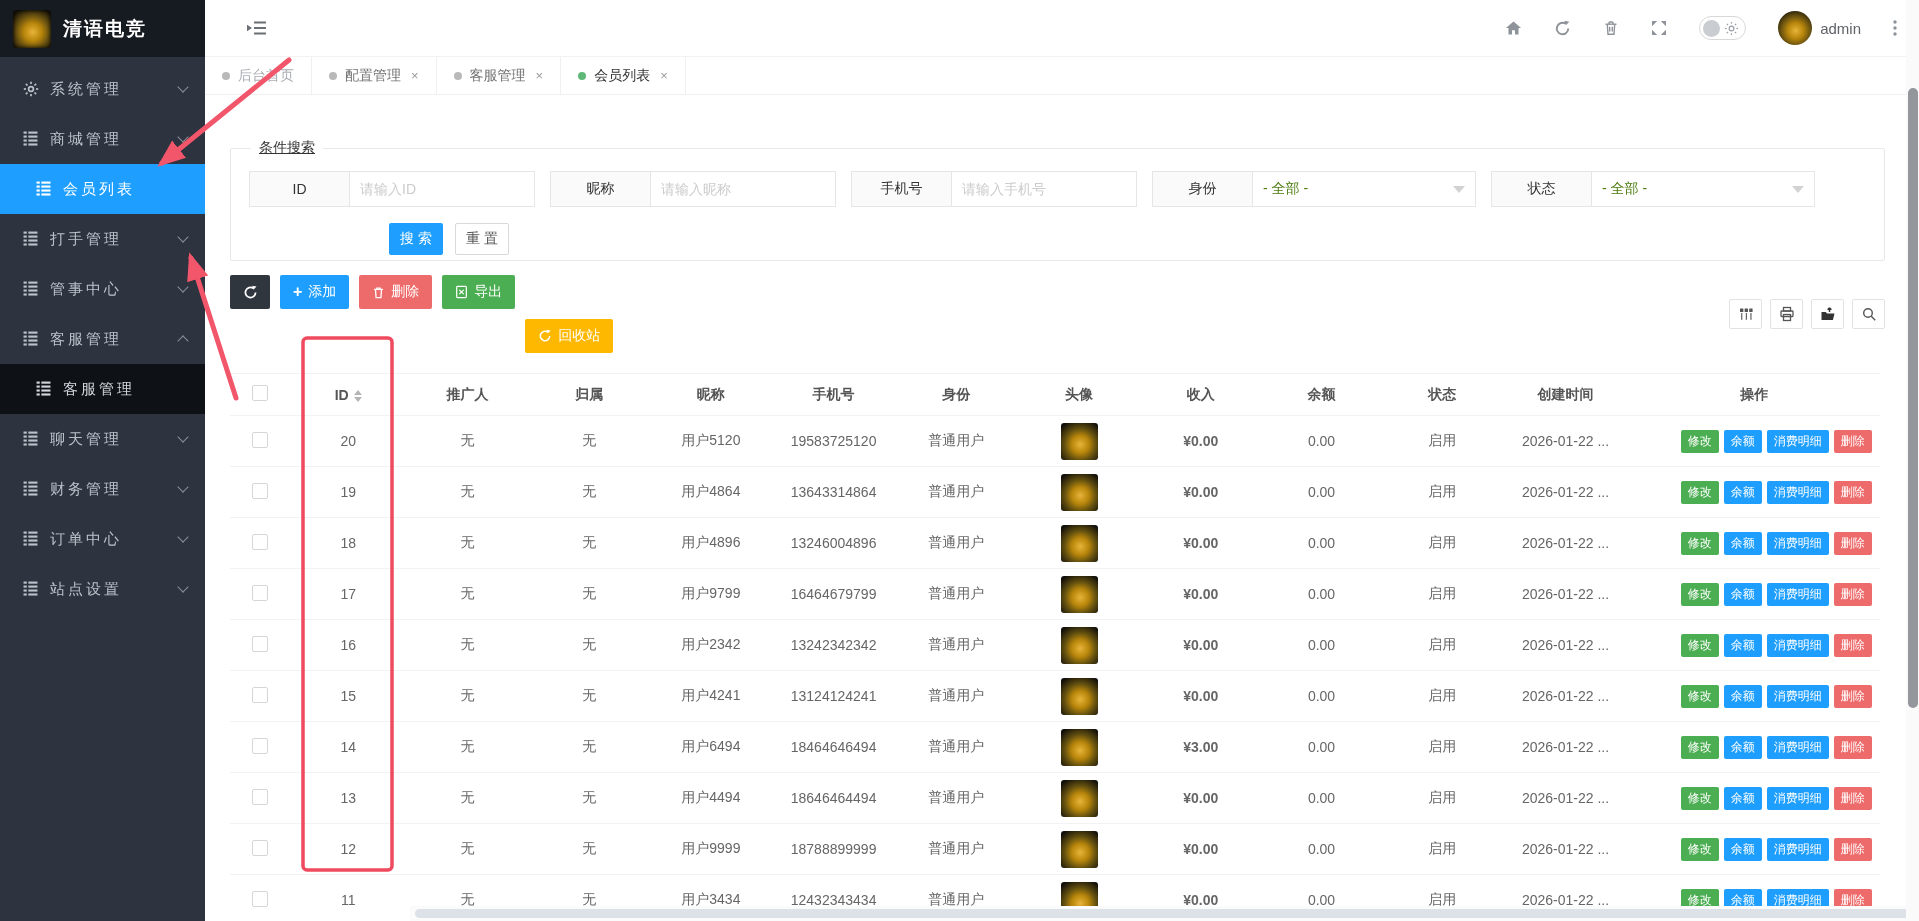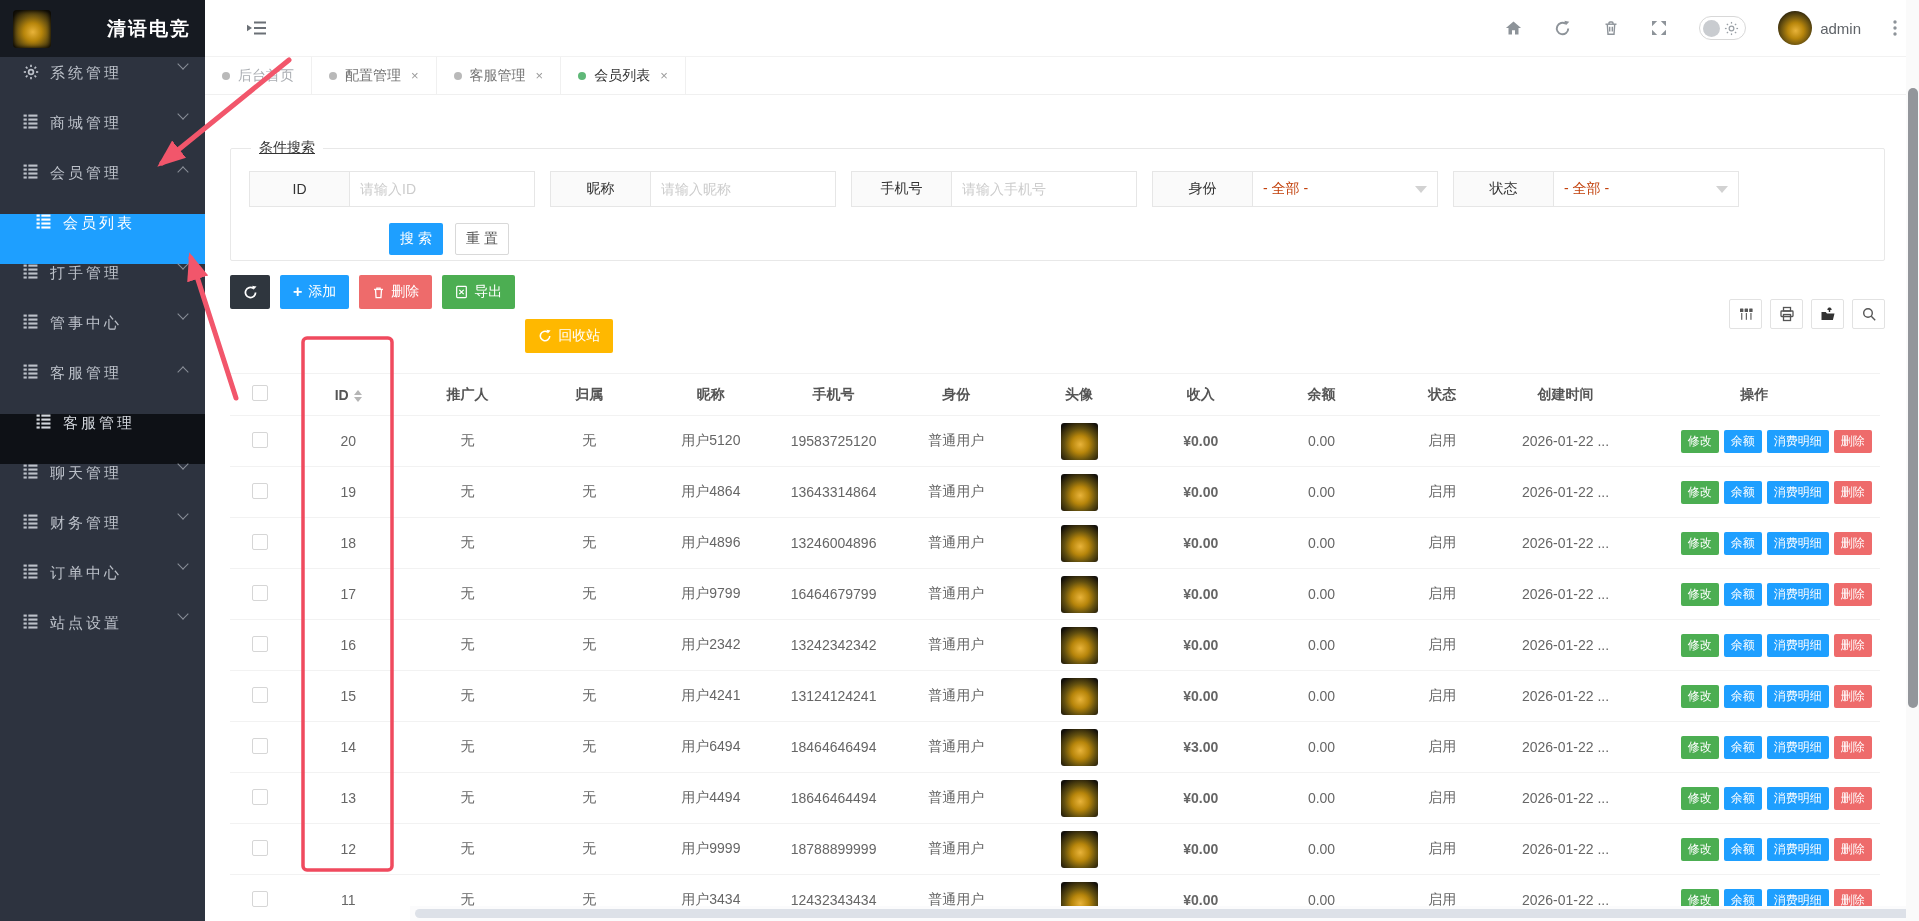--- a/index.html
+++ b/index.html
@@ -1,27 +1,27 @@
 <!DOCTYPE html>
 <html><head>
 <meta charset="utf-8">
 <style>
   * { margin:0; padding:0; box-sizing:border-box; }
   html,body { width:1919px; height:921px; overflow:hidden; }
   body { font-family:"Liberation Sans","DejaVu Sans",sans-serif; background:#fff; position:relative; }
 
   
   .sidebar { position:absolute; left:0; top:0; width:205px; height:921px; background:#2d333f; z-index:2; }
-  .logo-bar { height:57px; background:#161a21; display:flex; align-items:center; padding-left:13px;gap:44px; }
+  .logo-bar { height:57px; background:#161a21; display:flex; align-items:center; padding-left:13px; }
   .logo-img { width:38px; height:38px; border-radius:4px;
     background:radial-gradient(circle at 52% 58%, #e8b33a 0%, #b8860b 30%, #6b5310 55%, #1a160a 85%);
     box-shadow:inset 0 0 4px #000; flex:0 0 auto; }
   .brand-name { color:#fff; font-size:19px; font-weight:bold; letter-spacing:2px; margin-left:12px; }
   .menu { padding-top:7px; }
-  .menu-item { height:50px; display:flex; padding:0 18px 0 23px; cursor:pointer; }
+  .menu-item { height:50px; display:flex; align-items:center; padding:0 18px 0 23px; cursor:pointer; }
   .mi-icon { width:16px; height:16px; display:inline-flex; flex:0 0 auto; }
   .mi-label { color:#bcc1c9; font-size:15px; letter-spacing:3px; margin-left:11px; flex:1; }
   .chev { width:8px; height:8px; border-right:1.6px solid #8a8f98; border-bottom:1.6px solid #8a8f98;
           transform:rotate(45deg); margin-top:-4px; }
   .chev.up { transform:rotate(-135deg); margin-top:4px; }
   .submenu { background:#0e1116; }
   .submenu .menu-item { padding-left:36px; }
   .submenu .mi-label { color:#d2d6dc; }
   .submenu .menu-item.active { background:#1E9FFF; }
   .submenu .menu-item.active .mi-label { color:#fff; }
@@ -55,22 +55,22 @@
   fieldset.search { margin:44px 34px 0 25px; border:1px solid #e8e8e8; border-radius:2px;
     height:122px; padding:14px 18px 0 18px; }
   fieldset.search legend { font-size:14px; color:#333; padding:0 8px; margin-left:2px;text-decoration:underline; }
   .search-row { display:flex; gap:15px; }
   .fgroup { display:flex; height:36px; }
   .fgroup .flabel { width:100px; background:#fafafa; border:1px solid #e6e6e6; border-right:none;
     display:flex; align-items:center; justify-content:center; font-size:14px; color:#333; }
   .fgroup input { width:186px; border:1px solid #e6e6e6; padding:0 10px; font-size:14px; color:#333;
     outline:none; font-family:inherit; }
   .fgroup input::placeholder { color:#ccc; }
-  .fgroup .fselect { width:186px; border:1px solid #e6e6e6; background:#fff; display:flex; align-items:center;
-    padding:15px 10px; font-size:14px; color:#c2410c; cursor:pointer; position:relative; }
+  .fgroup .fselect { width:224px; border:1px solid #e6e6e6; background:#fff; display:flex; align-items:center;
+    padding:15px 10px; font-size:14px; color:#4d7c0f; cursor:pointer; position:relative; }
   .fselect .sel-caret { position:absolute; right:10px; width:0; height:0; border-left:6px solid transparent;
     border-right:6px solid transparent; border-top:7px solid #d2d2d2; }
   .btn-row { margin:16px 0 0 140px; display:flex; gap:12px; }
   .btn { border:none; border-radius:2px; font-size:14px; cursor:pointer; font-family:inherit; }
   .btn-search { width:54px; height:32px; background:#1E9FFF; color:#fff; }
   .btn-reset { width:54px; height:32px; background:#fff; border:1px solid #d9d9d9; color:#555; }
 
   
   .toolbar { margin:14px 34px 0 25px; display:flex; align-items:center; }
   .tool-left { display:flex; gap:10px; }
@@ -157,36 +157,20 @@
             <rect x="0.5" y="7.9" width="3" height="2"></rect>
             <rect x="5" y="7.9" width="8.5" height="2"></rect>
             <rect x="0.5" y="11.6" width="3" height="2"></rect>
             <rect x="5" y="11.6" width="8.5" height="2"></rect>
           </svg>
         </span>
       <span class="mi-label">商城管理</span>
       <span class="chev"></span>
     </div>
 
-    <div class="menu-item">
-      <span class="mi-icon">
-          <svg viewBox="0 0 14 14" width="15" height="15" fill="#bcc1c9">
-            <rect x="0.5" y="0.5" width="3" height="2"></rect>
-            <rect x="5" y="0.5" width="8.5" height="2"></rect>
-            <rect x="0.5" y="4.2" width="3" height="2"></rect>
-            <rect x="5" y="4.2" width="8.5" height="2"></rect>
-            <rect x="0.5" y="7.9" width="3" height="2"></rect>
-            <rect x="5" y="7.9" width="8.5" height="2"></rect>
-            <rect x="0.5" y="11.6" width="3" height="2"></rect>
-            <rect x="5" y="11.6" width="8.5" height="2"></rect>
-          </svg>
-        </span>
-      <span class="mi-label">会员管理</span>
-      <span class="chev up"></span>
-    </div>
 
     <div class="submenu">
       <div class="menu-item active">
         <span class="mi-icon">
             <svg viewBox="0 0 14 14" width="15" height="15" fill="#ffffff">
               <rect x="0.5" y="0.5" width="3" height="2"></rect>
               <rect x="5" y="0.5" width="8.5" height="2"></rect>
               <rect x="0.5" y="4.2" width="3" height="2"></rect>
               <rect x="5" y="4.2" width="8.5" height="2"></rect>
               <rect x="0.5" y="7.9" width="3" height="2"></rect>

